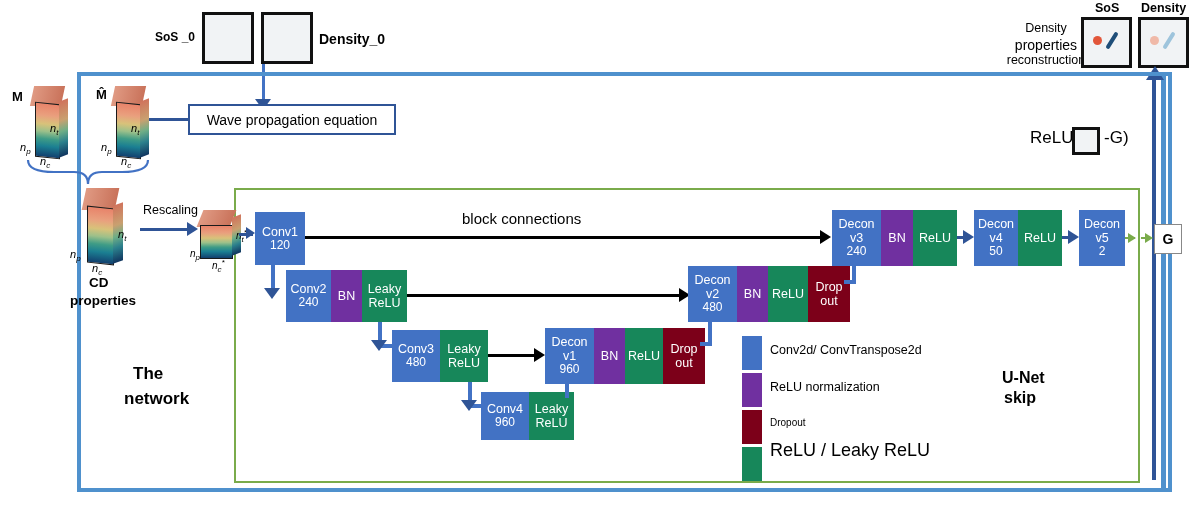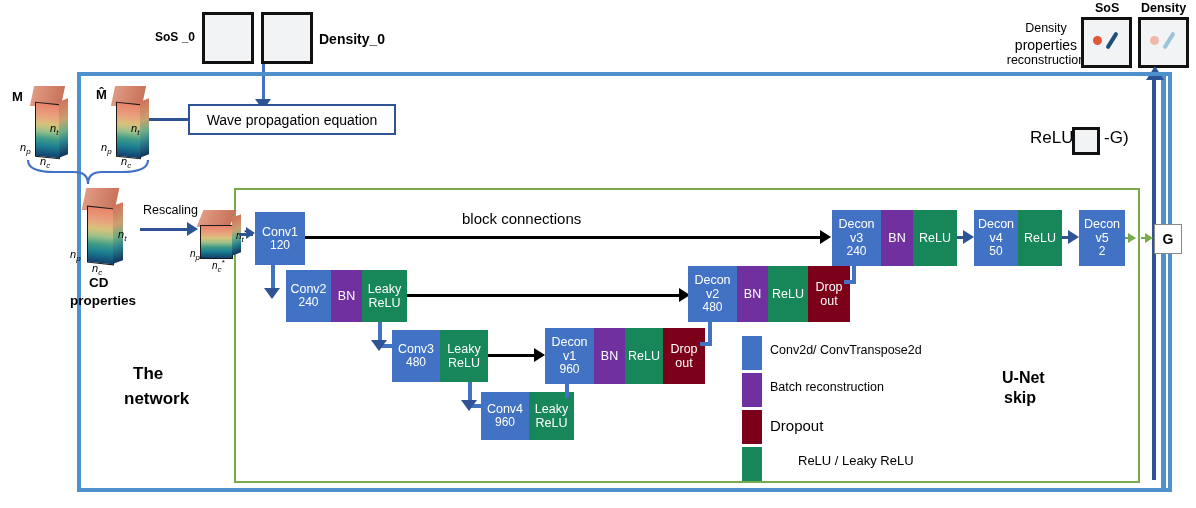--- a/index.html
+++ b/index.html
@@ -292,21 +292,21 @@
   <div class="arrowR grn" style="left:1145px;top:233px;"></div>
 
   <div class="abs" style="left:1154px;top:224px;width:26px;height:28px;border:1px solid #888;background:#fff;display:flex;align-items:center;justify-content:center;">
     <span class="b" style="font-size:14px;">G</span>
   </div>
 
   <div class="sw" style="left:742px;top:336px;background:#4272c4;"></div>
   <div class="txt" style="left:770px;top:343px;font-size:12.5px;">Conv2d/ ConvTranspose2d</div>
 
   <div class="sw" style="left:742px;top:373px;background:#7030a0;"></div>
-  <div class="txt" style="left:770px;top:380px;font-size:12.5px;">Batch reconstruction</div>
+  <div class="txt" style="left:770px;top:380px;font-size:12.5px;">ReLU normalization</div>
 
   <div class="sw" style="left:742px;top:410px;background:#7c0019;"></div>
-  <div class="txt" style="left:770px;top:417px;font-size:15px;">Dropout</div>
+  <div class="txt" style="left:770px;top:417px;font-size:10px;">Dropout</div>
 
   <div class="sw" style="left:742px;top:447px;background:#17875a;"></div>
-  <div class="txt" style="left:770px;top:454px;font-size:13px;margin-left:28px;">ReLU / Leaky ReLU</div>
+  <div class="txt" style="left:770px;top:440px;font-size:18px;">ReLU / Leaky ReLU</div>
 
 </div>
 
 </body></html>

